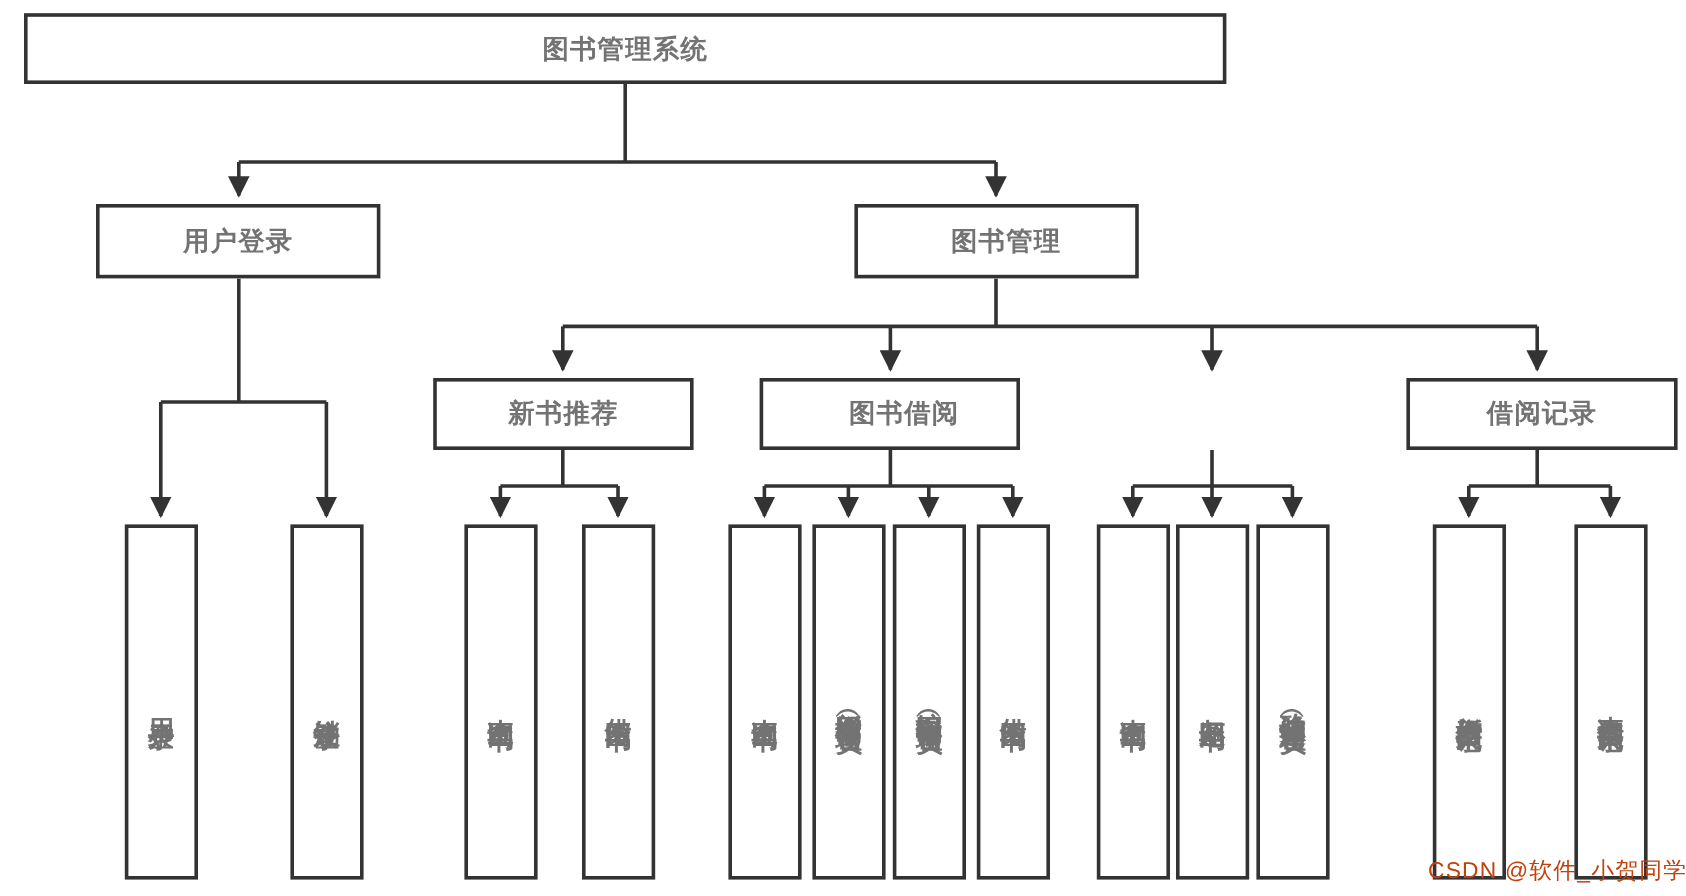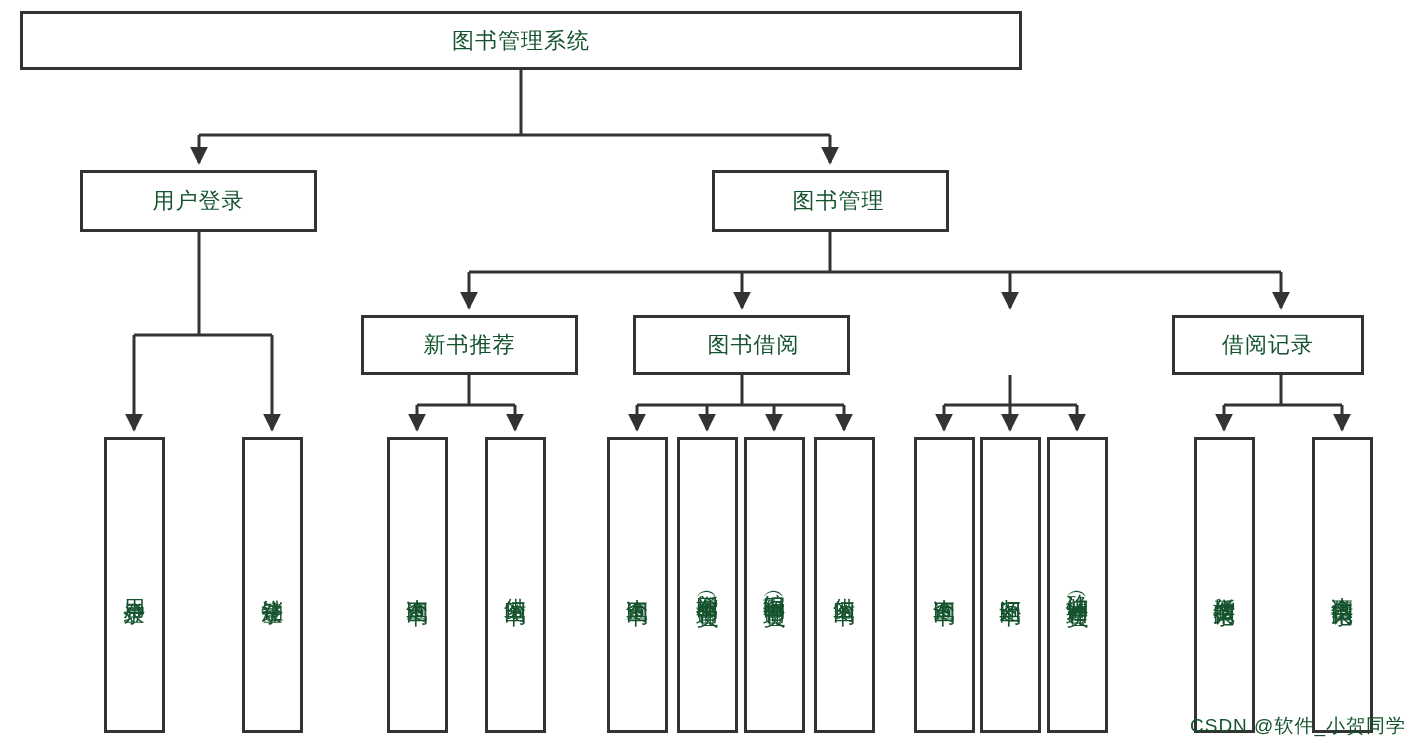--- a/index.html
+++ b/index.html
@@ -26,21 +26,22 @@
     pointer-events: none;
   }
   .node {
     position: absolute;
     box-sizing: border-box;
     background: #ffffff;
     border: 3px solid #333333;
     display: flex;
     align-items: center;
     justify-content: center;
-    color: #14532d;
+    color: #737373;
+    font-weight: bold;
   }
   .node.h {
     font-size: 22px;
     line-height: 1.15;
     letter-spacing: 1px;
     white-space: nowrap;
   }
   .node.v {
     font-size: 22px;
     letter-spacing: 2px;
@@ -53,21 +54,21 @@
   .node.v > span {
     writing-mode: vertical-rl;
     text-orientation: upright;
     display: block;
   }
   #watermark {
     position: absolute;
     left: 1190px;
     top: 713px;
     font-size: 19px;
-    color: #14532d;
+    color: #c2410c;
     letter-spacing: 1px;
     white-space: nowrap;
     font-family: "Liberation Sans", "DejaVu Sans", sans-serif;
   }
 </style>
 </head>
 <body>
 
 <div id="stage">
 
@@ -132,21 +133,21 @@
   <div class="node h" style="left:712px; top:170px; width:237px; height:62px;padding-left:16px;">
     <span>图书管理</span>
   </div>
 
   <div class="node h" style="left:361px; top:315px; width:217px; height:60px;">
     <span>新书推荐</span>
   </div>
   <div class="node h" style="left:633px; top:315px; width:217px; height:60px;padding-left:24px;">
     <span>图书借阅</span>
   </div>
-  <div class="node h" style="left:1172px; top:315px; width:192px; height:60px;">
+  <div class="node h" style="left:1172px; top:315px; width:226px; height:60px;">
     <span>借阅记录</span>
   </div>
 
   <div class="node v" style="left:104px; top:437px; width:61px; height:296px;">
     <span>用户登录</span>
   </div>
   <div class="node v" style="left:242px; top:437px; width:61px; height:296px;">
     <span>注销登录</span>
   </div>
 

